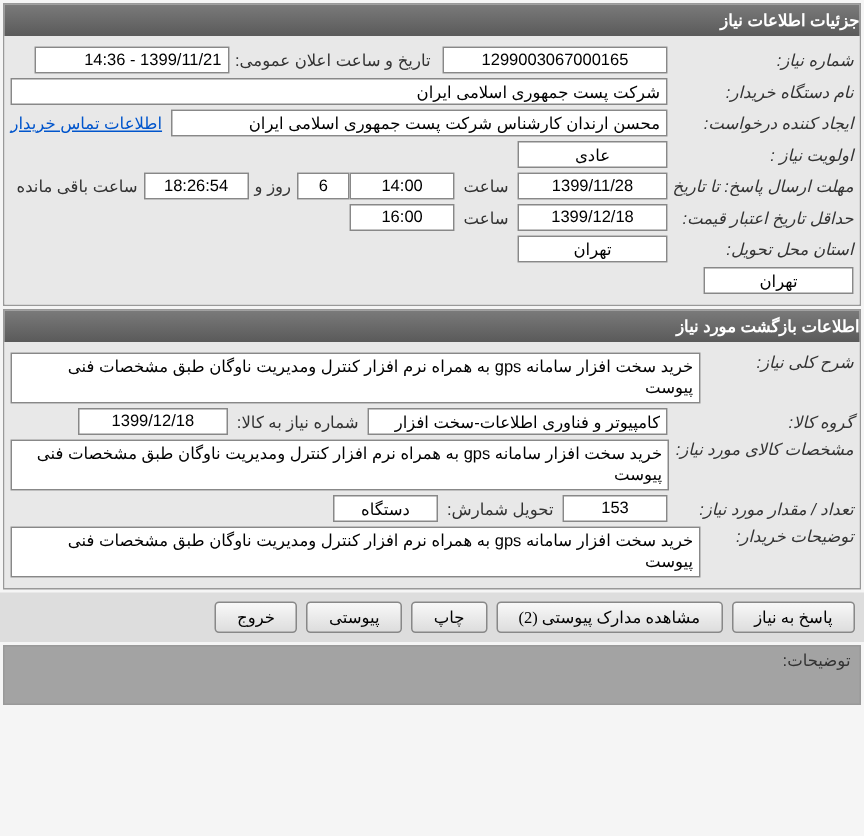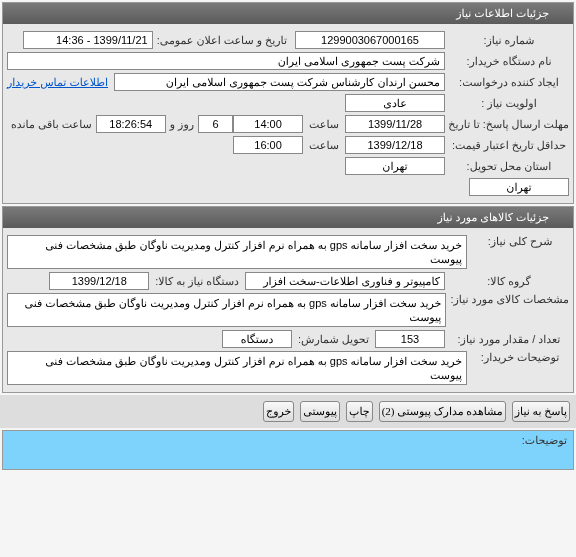--- a/index.html
+++ b/index.html
@@ -10,42 +10,43 @@
   direction: rtl;
   width: 576px;
 }
 .panel {
   border: 1px solid #999;
   margin: 2px;
 }
 .panel-header {
   background: linear-gradient(#7a7a7a, #5a5a5a);
   color: #fff;
-  padding: 4px 24px;
-  font-weight: normal;
+  padding: 4px 0;
+  font-weight: bold;
   font-size: 11px;
 }
 .panel-body {
   background: #e8e8e8;
   padding: 4px;
 }
 .row {
   display: flex;
   align-items: center;
   margin: 3px 0;
 }
 .label {
   font-size: 11px;
   color: #333;
   white-space: nowrap;
   margin-left: 4px;
 }
 .label-col {
   width: 120px;
-  text-align: center;
+  text-align: right;
+  font-style: italic;
 }
 .field {
   border: 1px solid #888;
   background: #fff;
   padding: 2px 4px;
   font-size: 11px;
   font-family: Tahoma, Arial;
   height: 18px;
   line-height: 14px;
   text-align: right;
@@ -71,29 +72,29 @@
   gap: 6px;
   padding: 6px;
   background: #ddd;
   justify-content: flex-start;
   align-items: center;
 }
 .btn {
   background: linear-gradient(#f8f8f8, #ddd);
   border: 1px solid #888;
   border-radius: 3px;
-  padding: 3px 2px;
+  padding: 3px 14px;
   font-size: 11px;
   font-family: Tahoma;
   cursor: pointer;
 }
 .notes-area {
   border: 1px solid #999;
   margin: 2px;
-  background: #7dd3fc;
+  background: #a3a3a3;
   height: 40px;
 }
 .notes-label {
   font-size: 11px;
   padding: 3px 6px;
   color: #333;
 }
 </style>
 </head>
 <body>
@@ -150,32 +151,32 @@
     </div>
 
     <div class="row">
       <input class="field field-md" readonly="" value="تهران" style="">
     </div>
 
   </div>
 </div>
 
 <div class="panel">
-  <div class="panel-header">جزئیات کالاهای مورد نیاز</div>
+  <div class="panel-header">اطلاعات بازگشت مورد نیاز</div>
   <div class="panel-body">
 
     <div class="row" style="align-items:flex-start">
       <span class="label label-col">شرح کلی نیاز:</span>
       <textarea class="field" rows="2" readonly="" style="">خرید سخت افزار سامانه gps به همراه نرم افزار کنترل ومدیریت ناوگان طبق مشخصات فنی پیوست</textarea>
     </div>
 
     <div class="row">
       <span class="label label-col">گروه کالا:</span>
       <input class="field" style="width: 200px;" readonly="" value="کامپیوتر و فناوری اطلاعات-سخت افزار">
-      <span class="label" style="margin:0 6px">دستگاه نیاز به کالا:</span>
+      <span class="label" style="margin:0 6px">شماره نیاز به کالا:</span>
       <input class="field field-md" readonly="" value="1399/12/18" style="">
     </div>
 
     <div class="row" style="align-items:flex-start">
       <span class="label label-col">مشخصات کالای مورد نیاز:</span>
       <textarea class="field" rows="2" readonly="" style="">خرید سخت افزار سامانه gps به همراه نرم افزار کنترل ومدیریت ناوگان طبق مشخصات فنی پیوست</textarea>
     </div>
 
     <div class="row">
       <span class="label label-col">تعداد / مقدار مورد نیاز:</span>

